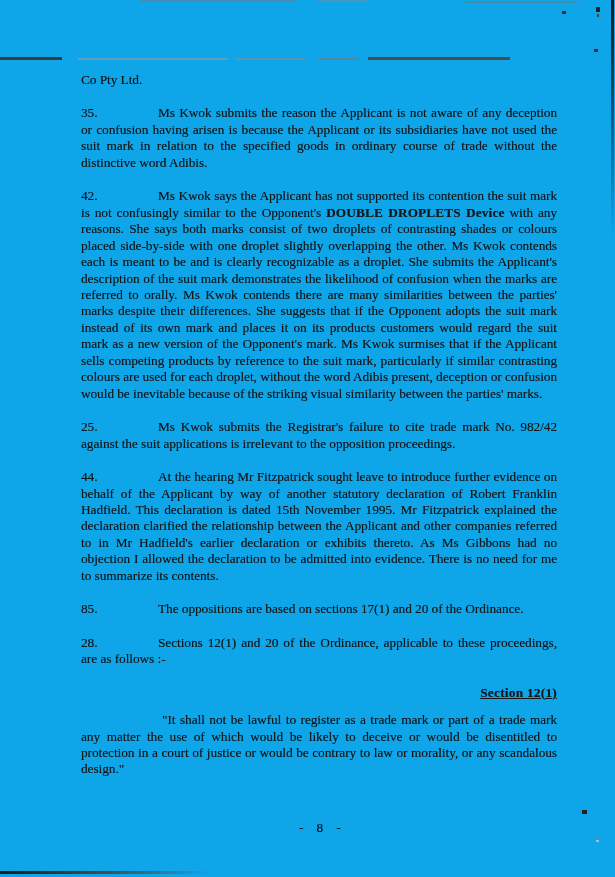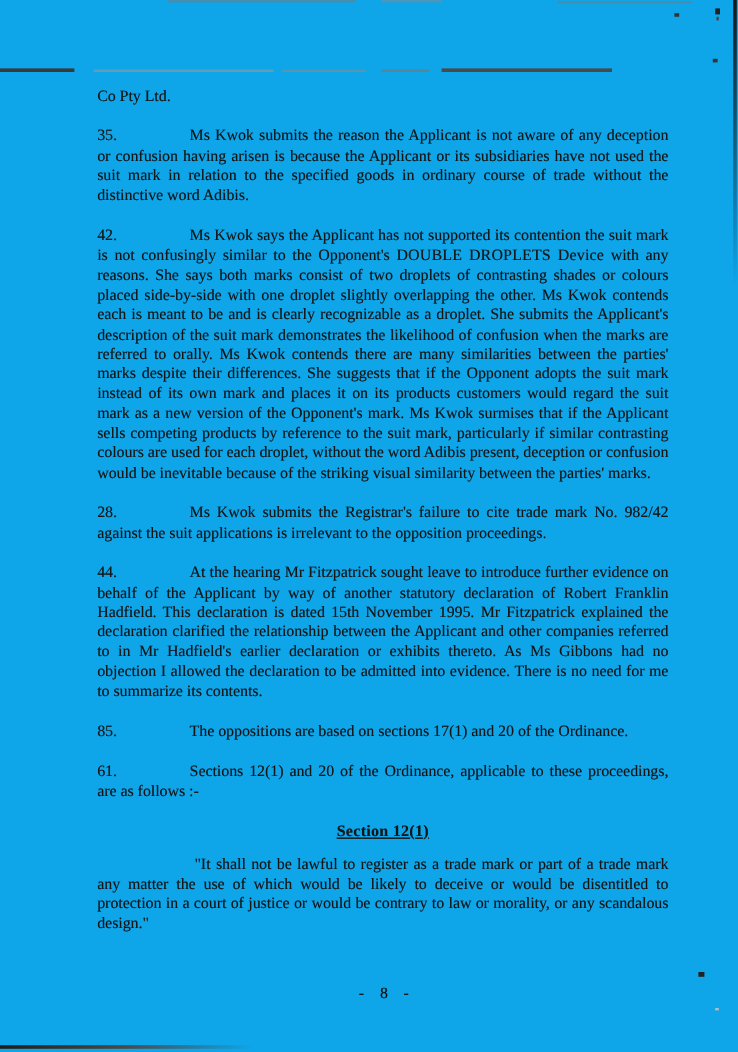--- a/index.html
+++ b/index.html
@@ -17,26 +17,26 @@
     font-size:13.2px;
     line-height:16.45px;
     text-align:justify;
     text-shadow:0.2px 0 0 rgba(0,0,0,0.45);
   }
   .content p { margin:0 0 17px 0; }
   .pnum { display:inline-block; width:77px; }
   .heading {
     font-weight:bold;
     text-decoration:underline;
-    text-align:center;
+    text-align:right;
     margin-bottom:11px !important;
     letter-spacing:0.3px;
   }
   .quote { text-indent:81px; }
-  .bold-run { font-weight:normal; letter-spacing:0.2px; }
+  .bold-run { font-weight:bold; letter-spacing:0.2px; }
   .page-number {
     position:absolute;
     left:299px; top:820px;
     font-size:13px;
     letter-spacing:5px;
     font-family:"Liberation Serif", serif;
     color:#111;
     text-shadow:0.2px 0 0 rgba(0,0,0,0.5);
   }
   
@@ -87,27 +87,27 @@
   <div class="art speck-6"></div>
 
   <div class="content">
 
     <p><span>Co Pty Ltd.</span></p>
 
     <p><span class="pnum">35.</span><span>Ms Kwok submits the reason the Applicant is not aware of any deception or confusion having arisen is because the Applicant or its subsidiaries have not used the suit mark in relation to the specified goods in ordinary course of trade without the distinctive word Adibis.</span></p>
 
     <p><span class="pnum">42.</span><span>Ms Kwok says the Applicant has not supported its contention the suit mark is not confusingly similar to the Opponent's </span><span class="bold-run">DOUBLE DROPLETS Device</span><span> with any reasons.  She says both marks consist of two droplets of contrasting shades or colours placed side-by-side with one droplet slightly overlapping the other.  Ms Kwok contends each is meant to be and is clearly recognizable as a droplet.  She submits the Applicant's description of the suit mark demonstrates the likelihood of confusion when the marks are referred to orally.  Ms Kwok contends there are many similarities between the parties' marks despite their differences.  She suggests that if the Opponent adopts the suit mark instead of its own mark and places it on its products customers would regard the suit mark as a new version of the Opponent's mark.  Ms Kwok surmises that if the Applicant sells competing products by reference to the suit mark, particularly if similar contrasting colours are used for each droplet, without the word Adibis present, deception or confusion would be inevitable because of the striking visual similarity between the parties' marks.</span></p>
 
-    <p><span class="pnum">28.</span><span>Ms Kwok submits the Registrar's failure to cite trade mark No. 982/42 against the suit applications is irrelevant to the opposition proceedings.</span></p>
+    <p><span class="pnum">25.</span><span>Ms Kwok submits the Registrar's failure to cite trade mark No. 982/42 against the suit applications is irrelevant to the opposition proceedings.</span></p>
 
     <p><span class="pnum">44.</span><span>At the hearing Mr Fitzpatrick sought leave to introduce further evidence on behalf of the Applicant by way of another statutory declaration of Robert Franklin Hadfield.  This declaration is dated 15th November 1995.  Mr Fitzpatrick explained the declaration clarified the relationship between the Applicant and other companies referred to in Mr Hadfield's earlier declaration or exhibits thereto.  As Ms Gibbons had no objection I allowed the declaration to be admitted into evidence.  There is no need for me to summarize its contents.</span></p>
 
     <p><span class="pnum">85.</span><span>The oppositions are based on sections 17(1) and 20 of the Ordinance.</span></p>
 
-    <p><span class="pnum">61.</span><span>Sections 12(1) and 20 of the Ordinance, applicable to these proceedings, are as follows :-</span></p>
+    <p><span class="pnum">28.</span><span>Sections 12(1) and 20 of the Ordinance, applicable to these proceedings, are as follows :-</span></p>
 
     <p class="heading">Section 12(1)</p>
 
     <p class="quote">"It shall not be lawful to register as a trade mark or part of a trade mark any matter the use of which would be likely to deceive or would be disentitled to protection in a court of justice or would be contrary to law or morality, or any scandalous design."</p>
 
   </div>
 
   <div class="page-number">- 8 -</div>
 
 </div>

